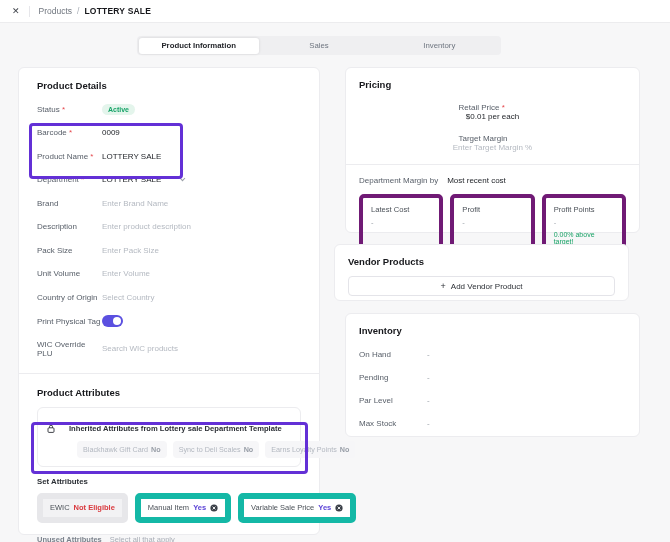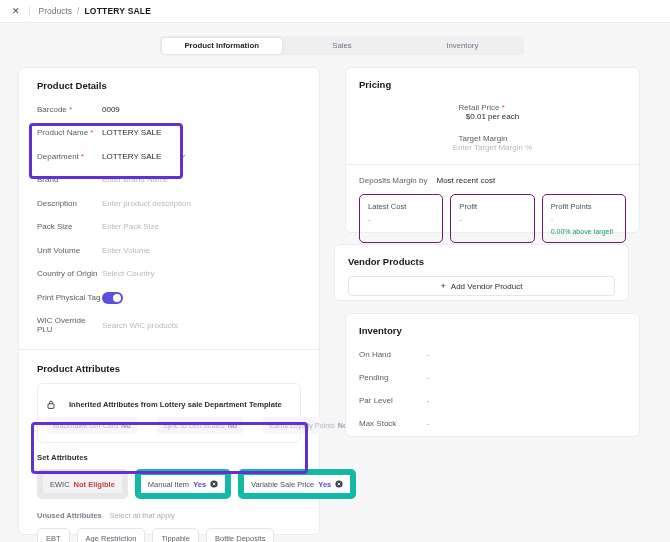--- a/index.html
+++ b/index.html
@@ -17,21 +17,21 @@
     display: flex; align-items: center; padding: 0 12px; gap: 9px;
   }
   .close { color: #41454c; font-size: 9px; line-height: 1; cursor: pointer; }
   .vdiv { width: 1px; height: 11px; background: #e6e6ea; }
   .crumb { display: flex; align-items: center; gap: 5px; font-size: 8.5px; }
   .crumb .sect { color: #70767f; }
   .crumb .sep  { color: #a7adb5; }
   .crumb .cur  { color: #17181c; font-weight: bold; letter-spacing: .2px; }
   
   .tabbar {
-    position: absolute; top: 36px; left: 160px; width: 364px; height: 19px;
+    position: absolute; top: 36px; left: 137px; width: 364px; height: 19px;
     background: #efeff1; border-radius: 4px; display: flex; padding: 1.5px;
   }
   .tab { flex: 1; display: flex; align-items: center; justify-content: center;
     font-size: 7.8px; color: #6f7680; border-radius: 3px; cursor: pointer; }
   .tab.active { background: #fff; color: #24262b; font-weight: bold;
     box-shadow: 0 0 3px rgba(0,0,0,.12); }
   
   .card { position: absolute; background: #fff; border: 1px solid #ececef; border-radius: 6px; }
   .card.left      { left: 18px;  top: 67px;  width: 302px; height: 468px; padding: 12px 18px; }
   .card.pricing   { left: 345px; top: 67px;  width: 295px; height: 166px; padding: 11px 13px; }
@@ -51,21 +51,21 @@
     position: relative; display: inline-block; cursor: pointer; }
   .toggle .knob { position: absolute; right: 2px; top: 2px; width: 8px; height: 8px;
     border-radius: 50%; background: #fff; }
   .divider { height: 1px; background: #ececef; margin: 15px -18px 0; }
   .pdivider { height: 1px; background: #ececef; margin: 12px -13px 0; }
   
   .attr-title { margin-top: 13px; }
   .inherit-box { margin-top: 9px; border: 1px solid #ececef; border-radius: 6px; padding: 8px 9px; }
   .lockrow { display: flex; align-items: flex-start; gap: 14px;
     font-size: 7.6px; font-weight: bold; color: #2b2f35; margin-top: 8px; }
-  .ichips { display: flex; gap: 20px; margin-top: 8px; }
+  .ichips { display: flex; gap: 6px; margin-top: 8px; margin-left: 30px; }
   .ichip { background: #f6f6f8; border-radius: 4px; padding: 4px 6px;
     font-size: 7.2px; color: #b3b8c0; white-space: nowrap; }
   .ichip b { color: #989ea7; margin-left: 3px; }
   .subhead { margin-top: 10px; font-size: 7.8px; font-weight: bold; color: #2b2f35; }
   .schips { display: flex; gap: 7px; margin-top: 7px; }
   .schip { display: flex; align-items: center; gap: 4px; border: 6px solid #14b8a6;
     border-radius: 5px; padding: 4.5px 7px; font-size: 7.5px; color: #4b5158;
     background: #fff; white-space: nowrap; cursor: pointer; }
   .schip.gray { background: #f2f2f4; border-color: #e7e7ea; }
   .schip .neg { color: #d9383d; font-weight: bold; }
@@ -77,21 +77,21 @@
   .uchips { display: flex; flex-wrap: wrap; gap: 7px; margin-top: 8px; max-width: 250px; }
   .uchip { border: 1px solid #e2e2e8; border-radius: 5px; padding: 4.5px 8px;
     font-size: 7.5px; color: #5c6269; background: #fff; cursor: pointer; white-space: nowrap; }
   
   .prow { display: flex; align-items: center; margin-top: 13px; min-height: 11px; flex-direction: column; }
   .plbl { width: 68px; flex: none; font-size: 8px; color: #575e68; }
   .calcrow { display: flex; align-items: center; gap: 9px; margin-top: 11px; }
   .calclbl { font-size: 8px; color: #575e68; }
   .calcval { font-size: 8px; color: #23262b; cursor: pointer; }
   .mini-row { display: flex; gap: 7px; margin-top: 9px; }
-  .mini { flex: 1; border: 1px solid #701a75; border-radius: 5px; padding: 7px 8px; min-height: 40px; }
+  .mini { flex: 1; border: 4px solid #701a75; border-radius: 5px; padding: 7px 8px; min-height: 40px; }
   .mini .ml { font-size: 7.6px; color: #4b5158; }
   .mini .mv { font-size: 7.6px; color: #9aa0a8; margin-top: 4px; }
   .mini .mn { font-size: 7px; color: #17a265; margin-top: 4px; }
   
   .addbtn { margin-top: 9px; width: 100%; height: 20px; border: 1px solid #e4e4e9;
     border-radius: 4px; background: #fff; display: flex; align-items: center;
     justify-content: center; gap: 5px; font-size: 8px; color: #2b2f35; cursor: pointer; }
   .addbtn .plus { font-size: 9px; color: #2b2f35; }
   
   .irow { display: flex; align-items: center; margin-top: 13px; min-height: 10px; }
@@ -118,20 +118,24 @@
 
 <div class="tabbar">
   <div class="tab active">Product Information</div>
   <div class="tab">Sales</div>
   <div class="tab">Inventory</div>
 </div>
 
 <section class="card left">
   <h3 class="sec">Product Details</h3>
 
+  <div class="row">
+    <span class="lbl req">Status</span>
+    <span class="badge">Active</span>
+  </div>
 
   <div class="row">
     <span class="lbl req">Barcode</span>
     <span class="val">0009</span>
   </div>
 
   <div class="row">
     <span class="lbl req">Product Name</span>
     <span class="val">LOTTERY SALE</span>
   </div>
@@ -250,21 +254,21 @@
   <div class="prow">
     <span class="plbl req">Retail Price</span>
     <span class="val">$0.01 per each</span>
   </div>
   <div class="prow">
     <span class="plbl">Target Margin</span>
     <span class="ph">Enter Target Margin %</span>
   </div>
   <div class="pdivider"></div>
   <div class="calcrow">
-    <span class="calclbl">Deposits Margin by</span>
+    <span class="calclbl">Department Margin by</span>
     <span class="calcval">Most recent cost</span>
   </div>
   <div class="mini-row">
     <div class="mini">
       <div class="ml">Latest Cost</div>
       <div class="mv">-</div>
     </div>
     <div class="mini">
       <div class="ml">Profit</div>
       <div class="mv">-</div>

